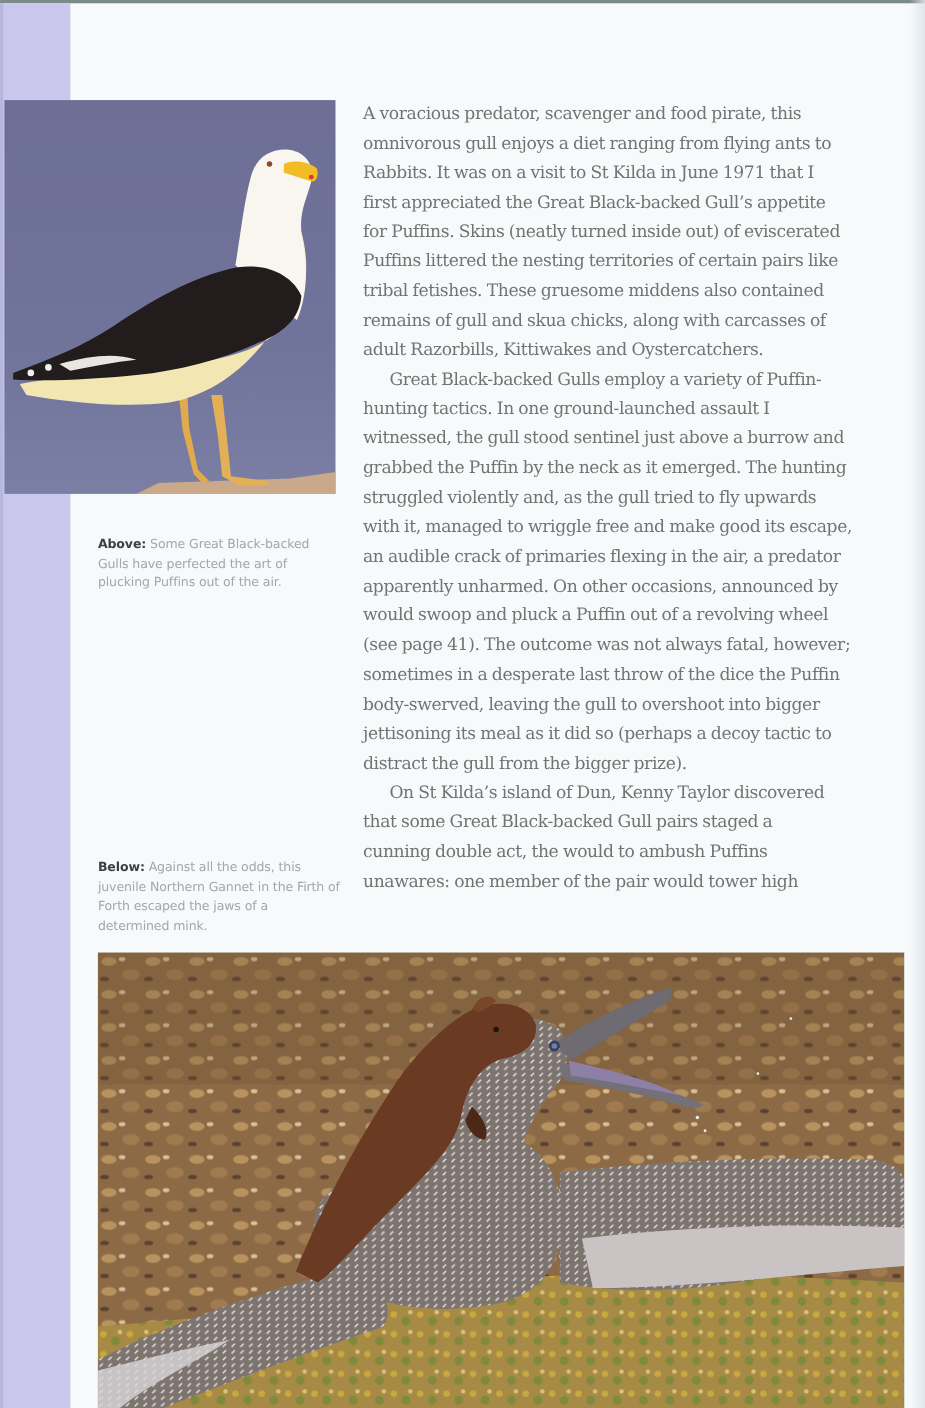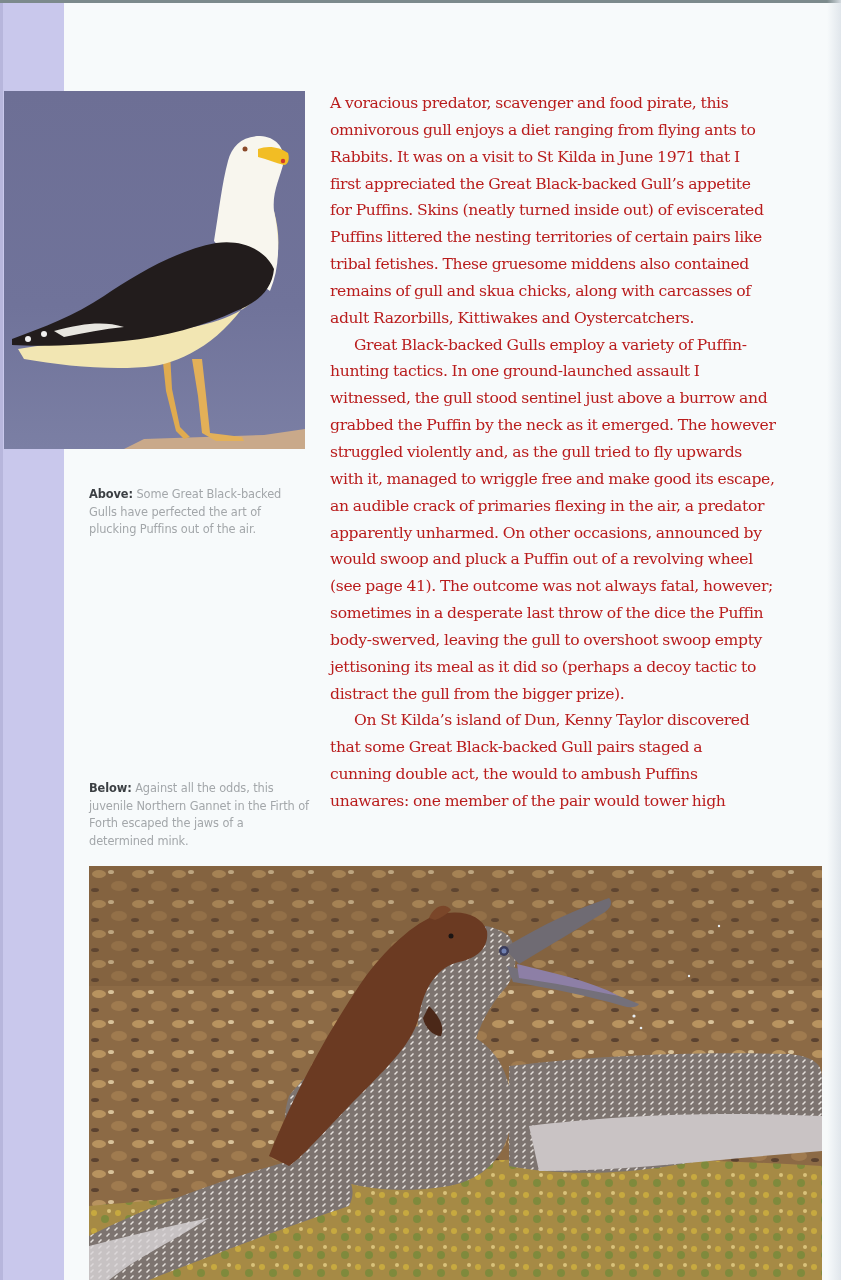--- a/index.html
+++ b/index.html
@@ -68,21 +68,21 @@
     .caption-below { top: 780px; }
 
     
     .body-text {
       position: absolute;
       left: 330px; top: 90px;
       width: 500px;
       font-family: "DejaVu Serif", serif;
       font-size: 15.6px;
       line-height: 26.85px;
-      color: #b91c1c;
+      color: #737373;
       letter-spacing: -0.35px;
       word-spacing: -0.5px;
     }
     .body-text p {
       margin: 0;
       white-space: nowrap;
     }
     .body-text .line { display: block; }
     .body-text .indent { padding-left: 24px; }
 
@@ -147,29 +147,29 @@
     <span class="line">for Puffins. Skins (neatly turned inside out) of eviscerated</span>
     <span class="line">Puffins littered the nesting territories of certain pairs like</span>
     <span class="line">tribal fetishes. These gruesome middens also contained</span>
     <span class="line">remains of gull and skua chicks, along with carcasses of</span>
     <span class="line">adult Razorbills, Kittiwakes and Oystercatchers.</span>
   </p>
   <p>
     <span class="line indent">Great Black-backed Gulls employ a variety of Puffin-</span>
     <span class="line">hunting tactics. In one ground-launched assault I</span>
     <span class="line">witnessed, the gull stood sentinel just above a burrow and</span>
-    <span class="line">grabbed the Puffin by the neck as it emerged. The however</span>
+    <span class="line">grabbed the Puffin by the neck as it emerged. The hunting</span>
     <span class="line">struggled violently and, as the gull tried to fly upwards</span>
     <span class="line">with it, managed to wriggle free and make good its escape,</span>
     <span class="line">an audible crack of primaries flexing in the air, a predator</span>
     <span class="line">apparently unharmed. On other occasions, announced by</span>
     <span class="line">would swoop and pluck a Puffin out of a revolving wheel</span>
     <span class="line">(see page 41). The outcome was not always fatal, however;</span>
     <span class="line">sometimes in a desperate last throw of the dice the Puffin</span>
-    <span class="line">body-swerved, leaving the gull to overshoot swoop empty</span>
+    <span class="line">body-swerved, leaving the gull to overshoot into bigger</span>
     <span class="line">jettisoning its meal as it did so (perhaps a decoy tactic to</span>
     <span class="line">distract the gull from the bigger prize).</span>
   </p>
   <p>
     <span class="line indent">On St Kilda’s island of Dun, Kenny Taylor discovered</span>
     <span class="line">that some Great Black-backed Gull pairs staged a</span>
     <span class="line">cunning double act, the would to ambush Puffins</span>
     <span class="line">unawares: one member of the pair would tower high</span>
   </p>
 </div>

